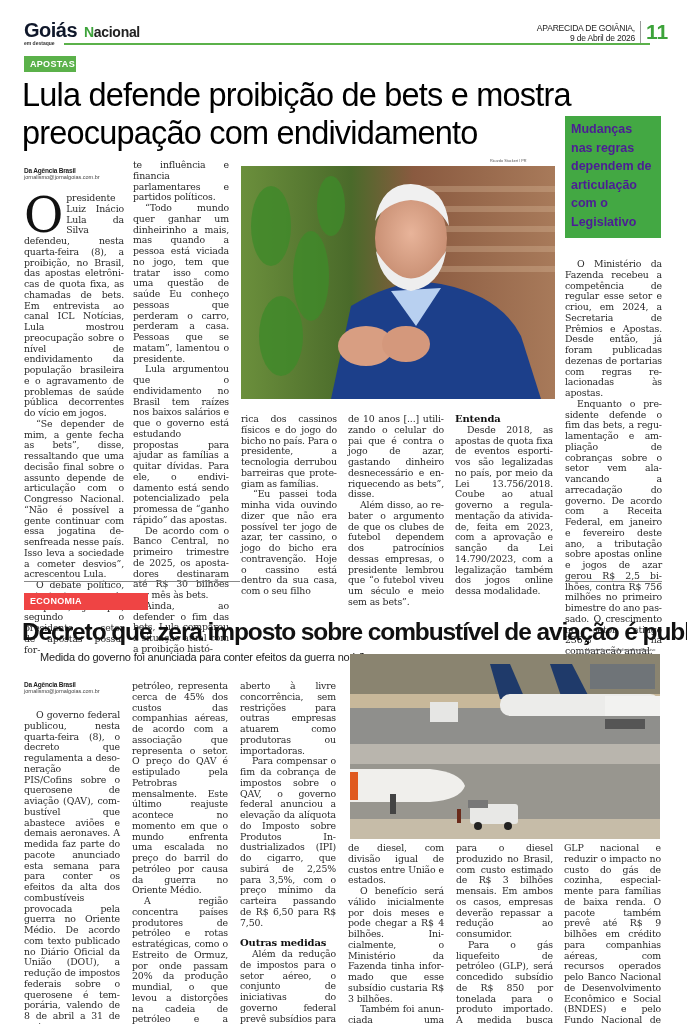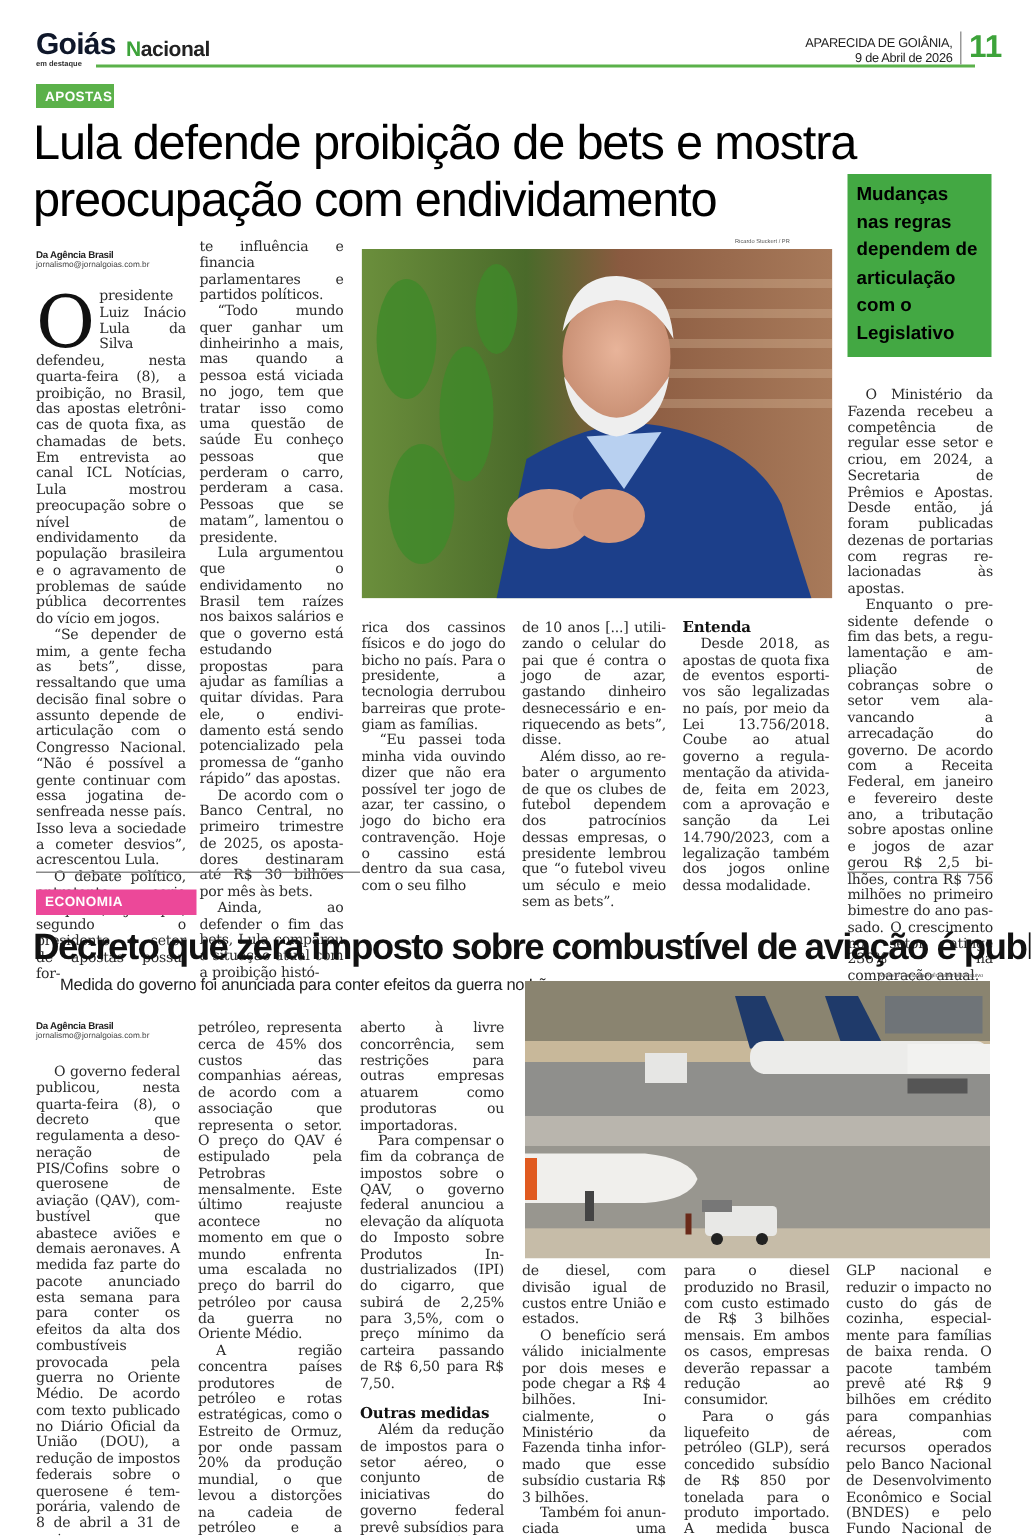--- a/index.html
+++ b/index.html
@@ -13,40 +13,40 @@
   .section-name { left:84px; top:24px; font-family:"Liberation Sans", sans-serif; font-weight:bold; font-size:14px; color:#222; letter-spacing:-0.3px; }
   .section-name .first { color:#3da33a; }
   .hdr-rule { left:64px; top:43px; width:586px; height:2px; background:#5bb14a; }
   .dateline { right:52px; top:23px; text-align:right; font-family:"Liberation Sans", sans-serif; font-size:8.5px; line-height:10px; color:#222; letter-spacing:-0.2px; }
   .page-sep { left:640px; top:21px; width:1px; height:22px; background:#999; }
   .page-num { left:646px; top:20px; font-family:"Liberation Sans", sans-serif; font-weight:bold; font-size:21px; color:#3da33a; line-height:24px; }
 
   
   .tag { font-family:"Liberation Sans", sans-serif; font-weight:bold; font-size:9px; color:#fff; padding:2px 6px; line-height:12px; letter-spacing:0.3px; }
   .tag-green { left:24px; top:56px; width:52px; height:16px; background:#5bb14a; }
-  .tag-blue { left:24px; top:593px; width:107px; height:17px; background:#ec4899; }
+  .tag-blue { left:24px; top:593px; width:124px; height:17px; background:#ef4444; }
 
   
   .h1 { left:22px; top:76px; width:650px; font-family:"Liberation Sans", sans-serif; font-weight:normal; font-size:32.5px; line-height:38px; color:#000000; letter-spacing:-0.8px; }
   .h2 { left:22px; top:617px; width:650px; font-family:"Liberation Sans", sans-serif; font-weight:bold; font-size:24.5px; line-height:30px; color:#111; letter-spacing:-1.1px; white-space:nowrap; }
   .subhead { left:24px; top:651px; font-family:"Liberation Sans", sans-serif; font-size:11px; color:#222; letter-spacing:-0.2px;margin-left:16px; }
 
   
   .byline-name { font-family:"Liberation Sans", sans-serif; font-weight:bold; font-size:6.5px; color:#222; letter-spacing:-0.2px; }
   .byline-mail { font-family:"Liberation Sans", sans-serif; font-size:5.5px; color:#444; }
 
   
   .col { font-size:9.4px; line-height:10.75px; text-align:justify; hyphens:manual; color:#2a2a2a; letter-spacing:-0.15px; }
   .col p { text-indent:12px; }
   .col p.noindent { text-indent:0; }
   .drop { float:left; font-size:48px; line-height:40px; margin:2px 3px 0 0; font-family:"DejaVu Serif", serif; color:#111; }
   .subtitle { font-weight:bold; font-size:10px; color:#111; text-indent:0 !important; margin-top:4px; }
 
   
-  .pull { left:565px; top:116px; width:96px; height:122px; background:#43a843; color:#000000; font-family:"Liberation Sans", sans-serif; font-weight:bold; font-size:12.5px; line-height:18.5px; padding:4px 6px; }
+  .pull { left:565px; top:116px; width:96px; height:122px; background:#43a843; color:#4c1d95; font-family:"Liberation Sans", sans-serif; font-weight:bold; font-size:12.5px; line-height:18.5px; padding:4px 6px; }
 
   
   .photo1 { left:241px; top:166px; width:314px; height:233px; overflow:hidden; }
   .photo2 { left:350px; top:654px; width:310px; height:185px; overflow:hidden; }
   .credit { font-family:"Liberation Sans", sans-serif; font-size:3.8px; color:#555; }
 
   .rule { height:1px; background:#888; }
 </style>
 </head>
 <body>

